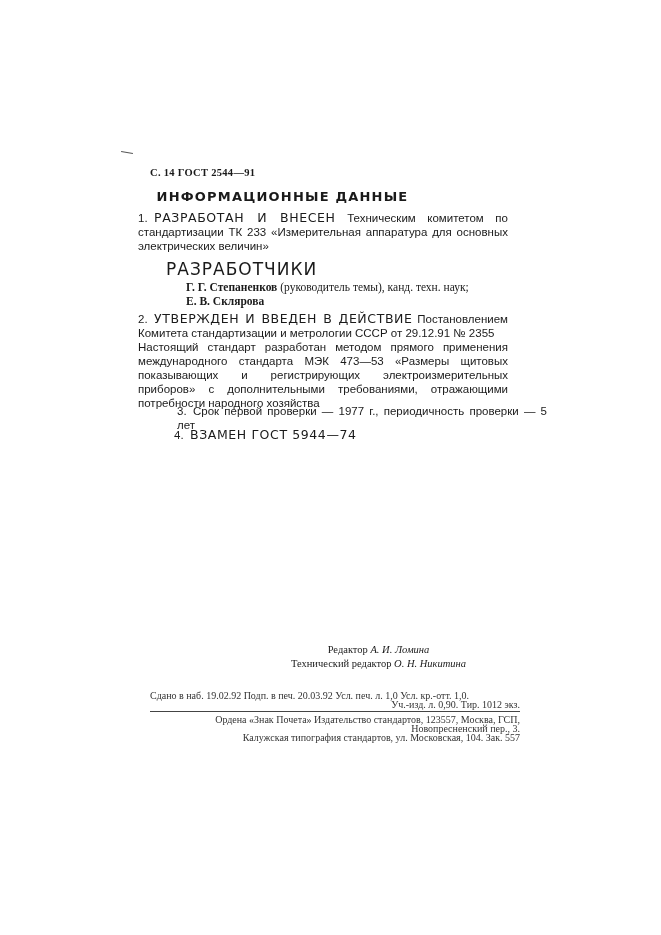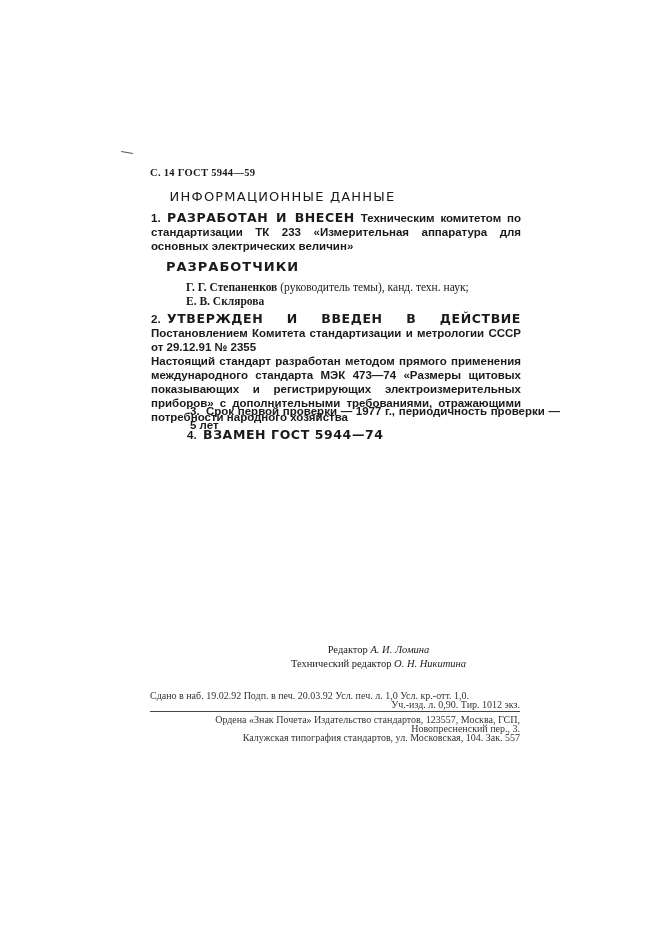--- a/index.html
+++ b/index.html
@@ -3,58 +3,58 @@
 <meta charset="utf-8">
 <style>
   html, body { margin:0; padding:0; }
   body {
     width:661px; height:935px; background:#ffffff; position:relative; overflow:hidden;
     font-family:"Liberation Serif", "DejaVu Serif", serif; color:#1a1a1a;
   }
   .abs { position:absolute; }
   .mark { left:121px; top:152px; width:12px; height:1px; background:#555; transform:rotate(10deg); }
   .header { left:150px; top:167px; font-size:10.5px; font-weight:bold; letter-spacing:0.3px; }
-  .title { left:0; width:565px; text-align:center; top:189px; font-size:13px; font-weight:normal; letter-spacing:1.2px; font-family:"DejaVu Sans", sans-serif; }
-  .item { left:151px; width:370px; font-size:11.5px; line-height:14px; font-weight:bold; text-align:justify; font-family:"Liberation Sans", sans-serif; }
+  .title { left:0; width:565px; text-align:center; top:189px; font-size:13px; font-weight:bold; letter-spacing:1.2px; font-family:"DejaVu Sans", sans-serif; }
+  .item { left:138px; width:370px; font-size:11.5px; line-height:14px; font-weight:normal; text-align:justify; font-family:"Liberation Sans", sans-serif; }
   .item .num { display:inline-block; width:16px; }
   .item .caps { font-size:12.5px; letter-spacing:0.6px; font-family:"DejaVu Sans", sans-serif; }
   .indent { padding-left:16px; }
-  .sub { left:166px; font-size:13px; font-weight:bold; letter-spacing:1px; font-family:"DejaVu Sans", sans-serif; }
+  .sub { left:166px; font-size:17px; font-weight:normal; letter-spacing:1px; font-family:"DejaVu Sans", sans-serif; }
   .names { left:186px; width:346px; font-size:11.5px; line-height:14px; font-family:"Liberation Serif", serif; }
   .names b { font-weight:bold; }
   .credits { left:0; width:661px; text-align:center; font-size:10.5px; line-height:14px; font-family:"Liberation Serif", serif;margin-left:48px; }
   .credits i { font-style:italic; }
   .imprint { left:150px; width:370px; font-size:10px; line-height:9px; font-family:Liberation Serif, serif; color:#333; }
   .rule { height:1px; background:#444; }
   .center { text-align:right; }
 </style>
 </head>
 <body>
 
 <div class="abs mark"></div>
 
-<div class="abs header">С. 14 ГОСТ 5944—59</div>
+<div class="abs header">С. 14 ГОСТ 2544—91</div>
 <div class="abs title">ИНФОРМАЦИОННЫЕ ДАННЫЕ</div>
 
 <div class="abs item" style="top:211px;">
   <span class="num">1.</span><span class="caps">РАЗРАБОТАН И ВНЕСЕН</span>
   <span>Техническим комитетом по стандартизации ТК 233 «Измерительная аппаратура для основных электрических величин»</span>
 </div>
 
 <div class="abs sub" style="top:259px;">РАЗРАБОТЧИКИ</div>
 <div class="abs names" style="top:280px;">
   <b>Г. Г. Степаненков</b>
   <span>(руководитель темы), канд. техн. наук;</span><br>
   <b>Е. В. Склярова</b>
 </div>
 
 <div class="abs item" style="top:312px;">
   <span class="num">2.</span><span class="caps">УТВЕРЖДЕН И ВВЕДЕН В ДЕЙСТВИЕ</span>
   <span>Постановлением Комитета стандартизации и метрологии СССР от 29.12.91 № 2355</span>
-  <div class="indent" style="margin-left:-16px;padding-left:16px;">Настоящий стандарт разработан методом прямого применения международного стандарта МЭК 473—74 «Размеры щитовых показывающих и регистрирующих электроизмерительных приборов» с дополнительными требованиями, отражающими потребности народного хозяйства</div>
+  <div class="indent" style="margin-left:-16px;padding-left:16px;">Настоящий стандарт разработан методом прямого применения международного стандарта МЭК 473—53 «Размеры щитовых показывающих и регистрирующих электроизмерительных приборов» с дополнительными требованиями, отражающими потребности народного хозяйства</div>
 </div>
 
 <div class="abs item" style="top:404px;margin-left:39px;">
   <span class="num">3.</span><span>Срок первой проверки — 1977 г., периодичность проверки — 5 лет</span>
 </div>
 
 <div class="abs item" style="top:428px;margin-left:36px;">
   <span class="num">4.</span><span class="caps">ВЗАМЕН ГОСТ 5944—74</span>
 </div>
 

